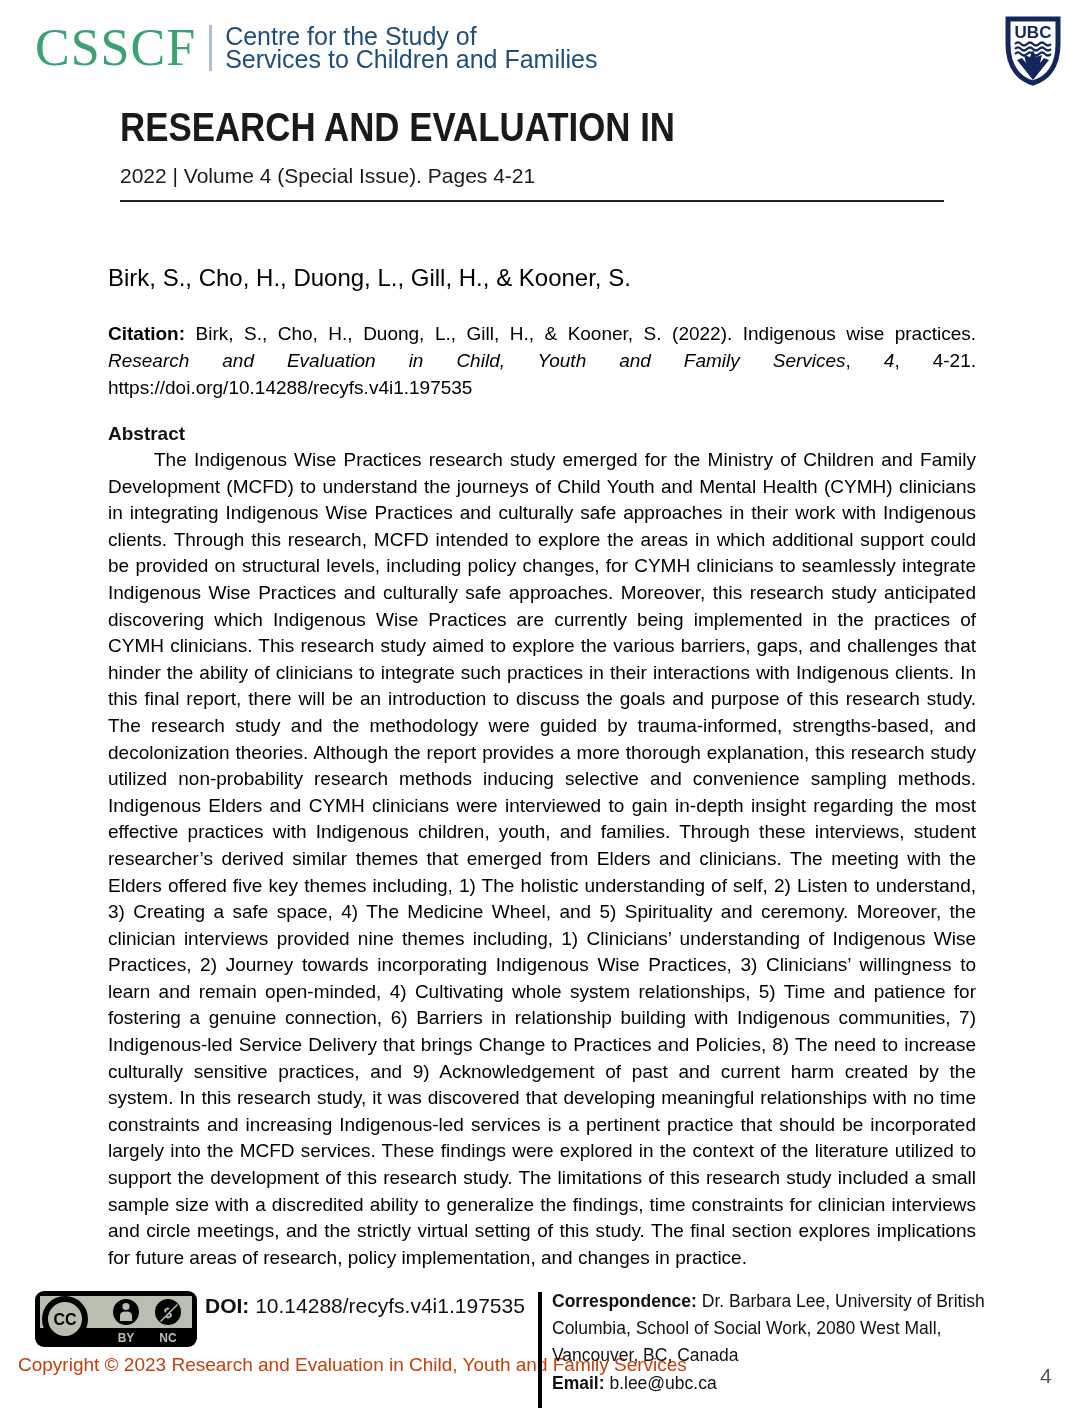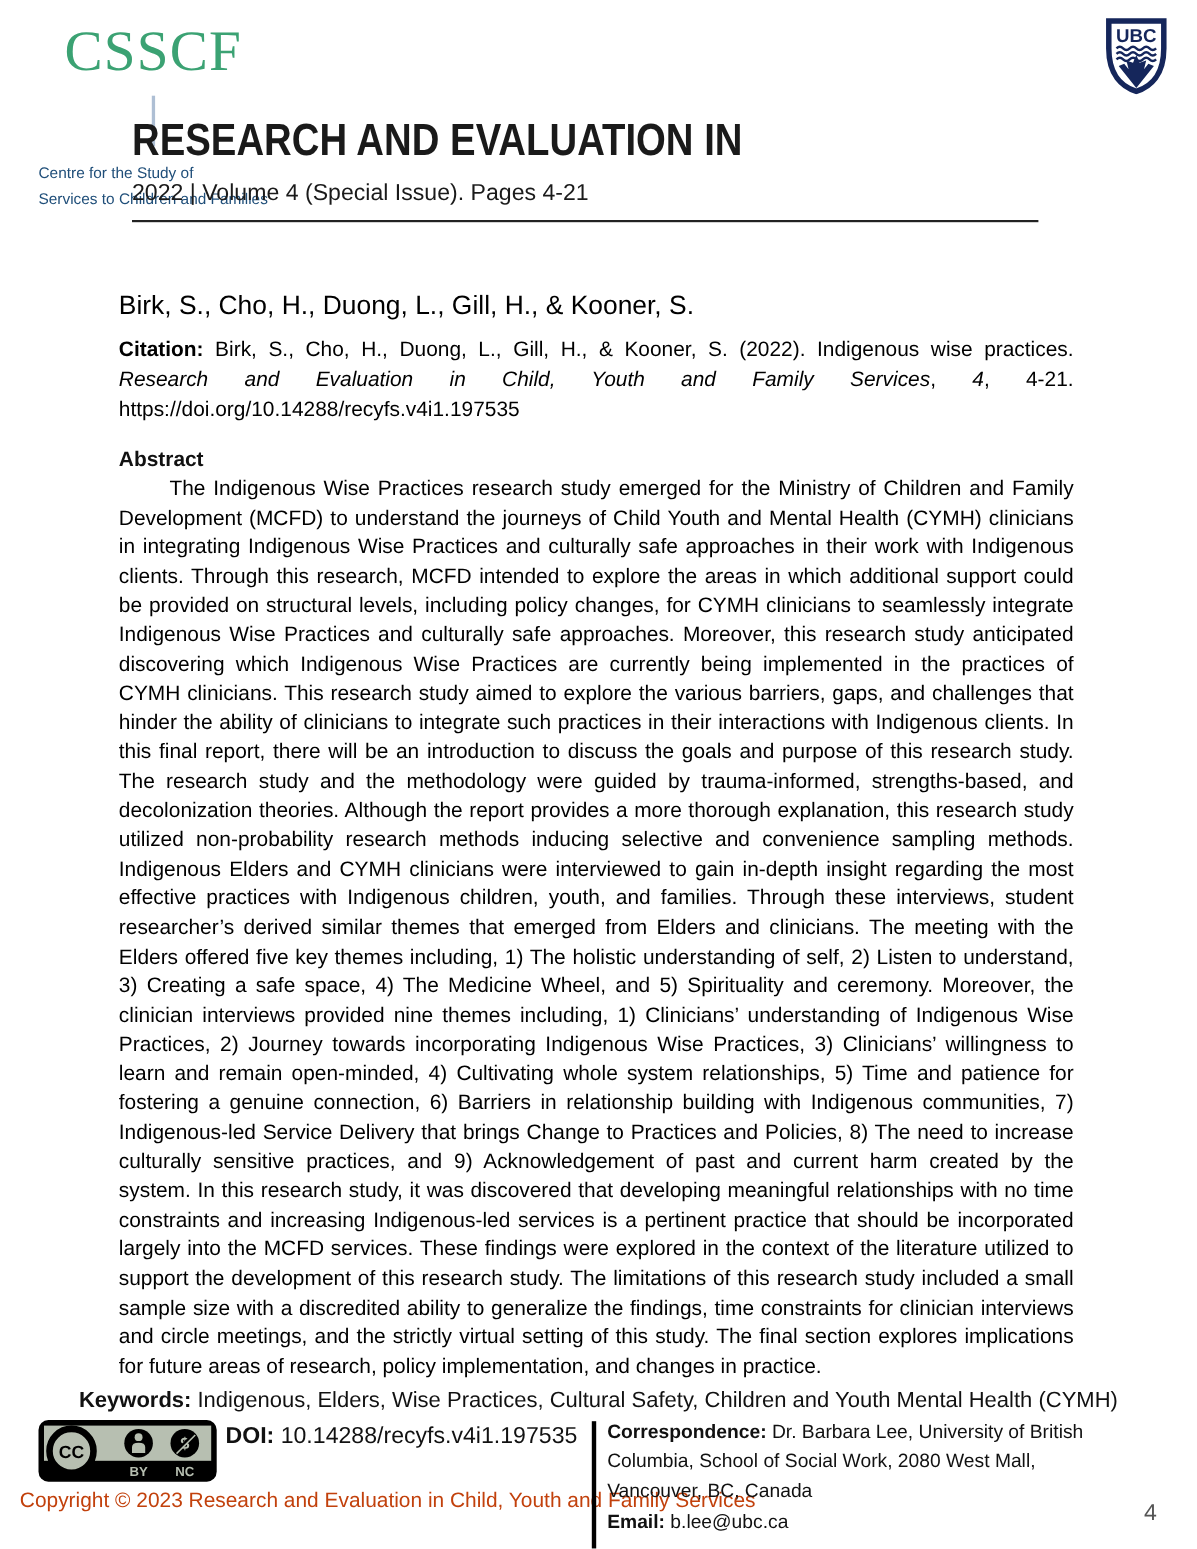--- a/index.html
+++ b/index.html
@@ -7,45 +7,45 @@
     position:relative;
     width:1088px;height:1408px;
     background:#ffffff;
     font-family:"Liberation Sans",sans-serif;
     color:#111;
     overflow:hidden;
   }
   
   .csscf-logo{
     position:absolute;left:35px;top:22px;
-    display:flex;align-items:center;gap:13px;flex-direction:column;
+    display:flex;align-items:center;gap:13px;
   }
   .csscf-acronym{
     font-family:"Liberation Serif","DejaVu Serif",serif;
     font-size:52px;line-height:52px;color:#3BA273;letter-spacing:1px;
   }
   .csscf-divider{width:3px;height:46px;background:#aebfd4;}
-  .csscf-tagline{font-size:14px;line-height:23px;color:#1F4E79;}
+  .csscf-tagline{font-size:25px;line-height:23px;color:#1F4E79;}
   .ubc-crest{position:absolute;right:26px;top:16px;width:58px;height:70px;}
   
   .journal-block{position:absolute;left:108px;top:98px;width:868px;margin-left:12px;}
   .journal-line{
     display:inline-block;
     font-size:41px;font-weight:700;color:#1a1a1a;
     line-height:59px;white-space:nowrap;
     transform:scaleX(0.85);transform-origin:0 50%;
     letter-spacing:0px;
   }
   .issue-line{font-size:21px;color:#1a1a1a;margin-top:7px;}
   .journal-rule{border:none;border-top:2px solid #222;margin:12px 0 0 0;width:824px;}
   
   .article-block{position:absolute;left:108px;top:258px;width:868px;}
   .article-title{font-size:35px;font-weight:700;line-height:46px;margin:0;color:#000;}
   .article-authors{font-size:24px;line-height:36px;margin-top:2px;color:#000;}
-  .citation{font-size:19px;line-height:27px;text-align:justify;margin-top:9px;color:#000;}
+  .citation{font-size:19px;line-height:27px;text-align:justify;margin-top:24px;color:#000;}
   .citation b{font-weight:700;}
   .citation i{font-style:italic;}
   .abstract-heading{font-size:19px;font-weight:700;line-height:27px;margin-top:1px;}
   .abstract-body{
     font-size:19px;line-height:26.6px;text-align:justify;
     text-indent:46px;color:#000;margin-top:0;
   }
   .keywords{
     text-align:center;font-size:20px;line-height:26px;margin-top:14px;
     width:100%;position:absolute;left:0;top:1246px;
@@ -93,21 +93,20 @@
 
   <div class="article-block">
     <div class="article-authors">Birk, S., Cho, H., Duong, L., Gill, H., &amp; Kooner, S.</div>
 
     <p class="citation"><b>Citation:</b><span> Birk, S., Cho, H., Duong, L., Gill, H., &amp; Kooner, S. (2022). Indigenous wise practices. </span><i>Research and Evaluation in Child, Youth and Family Services</i><span>, </span><i>4</i><span>,  4-21. </span><span>https://doi.org/10.14288/recyfs.v4i1.197535</span></p>
 
     <div class="abstract-heading">Abstract</div>
     <p class="abstract-body">The Indigenous Wise Practices research study emerged for the Ministry of Children and Family Development (MCFD) to understand the journeys of Child Youth and Mental Health (CYMH) clinicians in integrating Indigenous Wise Practices and culturally safe approaches in their work with Indigenous clients. Through this research, MCFD intended to explore the areas in which additional support could be provided on structural levels, including policy changes, for CYMH clinicians to seamlessly integrate Indigenous Wise Practices and culturally safe approaches. Moreover, this research study anticipated discovering which Indigenous Wise Practices are currently being implemented in the practices of CYMH clinicians. This research study aimed to explore the various barriers, gaps, and challenges that hinder the ability of clinicians to integrate such practices in their interactions with Indigenous clients. In this final report, there will be an introduction to discuss the goals and purpose of this research study. The research study and the methodology were guided by trauma-informed, strengths-based, and decolonization theories. Although the report provides a more thorough explanation, this research study utilized non-probability research methods inducing selective and convenience sampling methods. Indigenous Elders and CYMH clinicians were interviewed to gain in-depth insight regarding the most effective practices with Indigenous children, youth, and families. Through these interviews, student researcher’s derived similar themes that emerged from Elders and clinicians. The meeting with the Elders offered five key themes including, 1) The holistic understanding of self, 2) Listen to understand, 3) Creating a safe space, 4) The Medicine Wheel, and 5) Spirituality and ceremony. Moreover, the clinician interviews provided nine themes including, 1) Clinicians’ understanding of Indigenous Wise Practices, 2) Journey towards incorporating Indigenous Wise Practices, 3) Clinicians’ willingness to learn and remain open-minded, 4) Cultivating whole system relationships, 5) Time and patience for fostering a genuine connection, 6) Barriers in relationship building with Indigenous communities, 7) Indigenous-led Service Delivery that brings Change to Practices and Policies, 8) The need to increase culturally sensitive practices, and 9) Acknowledgement of past and current harm created by the system. In this research study, it was discovered that developing meaningful relationships with no time constraints and increasing Indigenous-led services is a pertinent practice that should be incorporated largely into the MCFD services. These findings were explored in the context of the literature utilized to support the development of this research study. The limitations of this research study included a small sample size with a discredited ability to generalize the findings, time constraints for clinician interviews and circle meetings, and the strictly virtual setting of this study. The final section explores implications for future areas of research, policy implementation, and changes in practice.</p>
   </div>
 
-  <div class="keywords"><b>Keywords:</b><span>  Indigenous, Elders, Wise Practices, Cultural Safety, Children and Youth Mental Health (CYMH)</span></div>
 
   <svg class="cc-badge" width="164" height="58" viewBox="0 0 164 58">
     <rect x="1" y="1" width="162" height="56" rx="9" fill="#000000"></rect>
     <rect x="6" y="6" width="152" height="32" fill="#B7BFB1"></rect>
     <g>
       <circle cx="31" cy="29" r="20" fill="#B7BFB1" stroke="#000000" stroke-width="6"></circle>
       <text x="31" y="35" text-anchor="middle" font-size="16" font-weight="bold" fill="#000000" font-family="Liberation Sans, sans-serif">CC</text>
     </g>
     <g>
       <circle cx="92" cy="22" r="13" fill="#000000"></circle>

